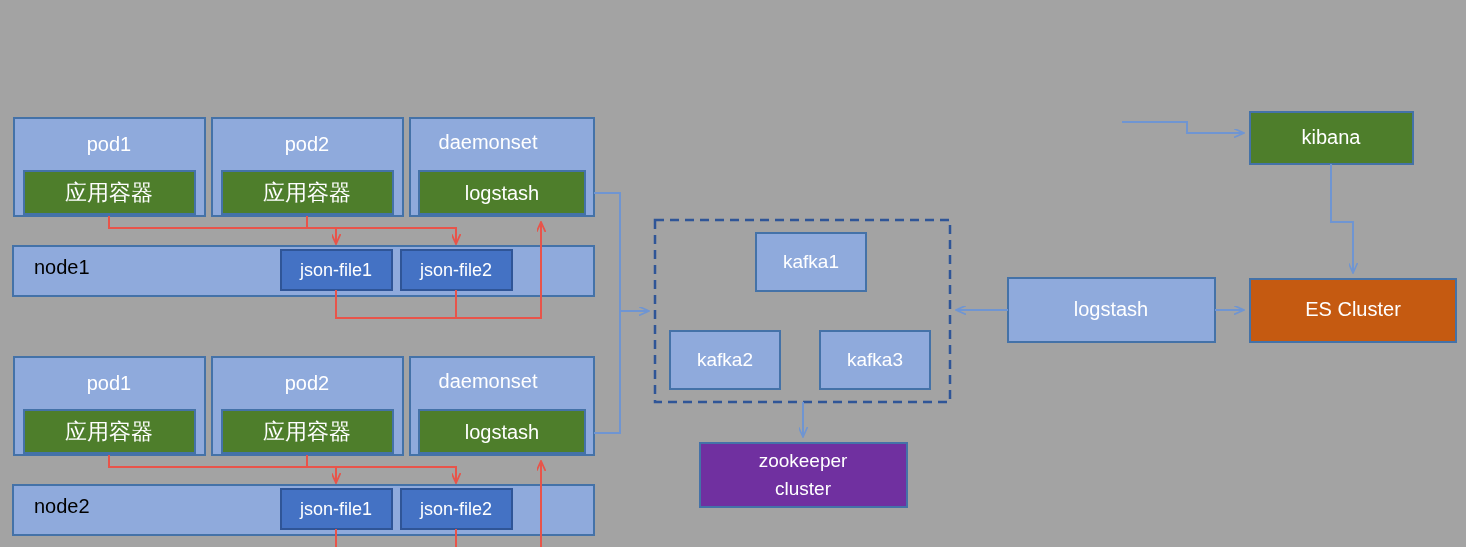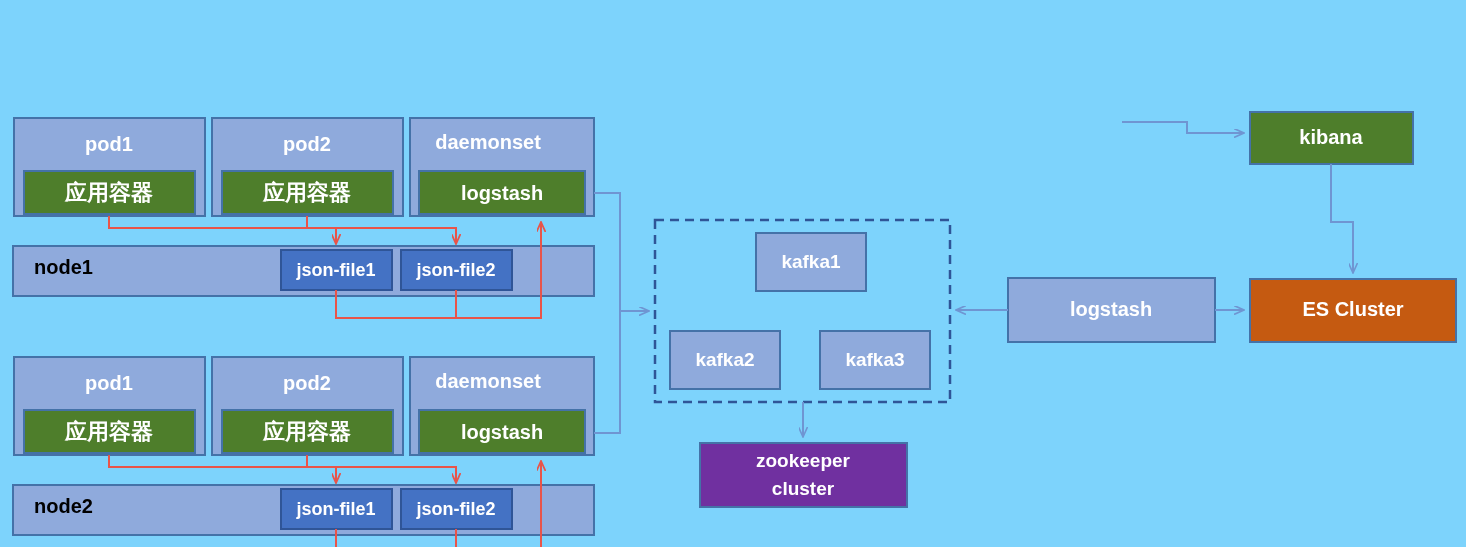--- a/index.html
+++ b/index.html
@@ -10,22 +10,21 @@
   body {
     width: 1466px;
     height: 547px;
     overflow: hidden;
     font-family: "Liberation Sans", sans-serif;
   }
   #diagram-root {
     position: relative;
     width: 1466px;
     height: 547px;
-    background: #7dd3fc;
-    font-weight: bold;
+    background: #a3a3a3;
   }
   svg#diagram {
     display: block;
     width: 1466px;
     height: 547px;
   }
   .box-label {
     font-family: "Liberation Sans", sans-serif;
     text-anchor: middle;
     dominant-baseline: middle;

